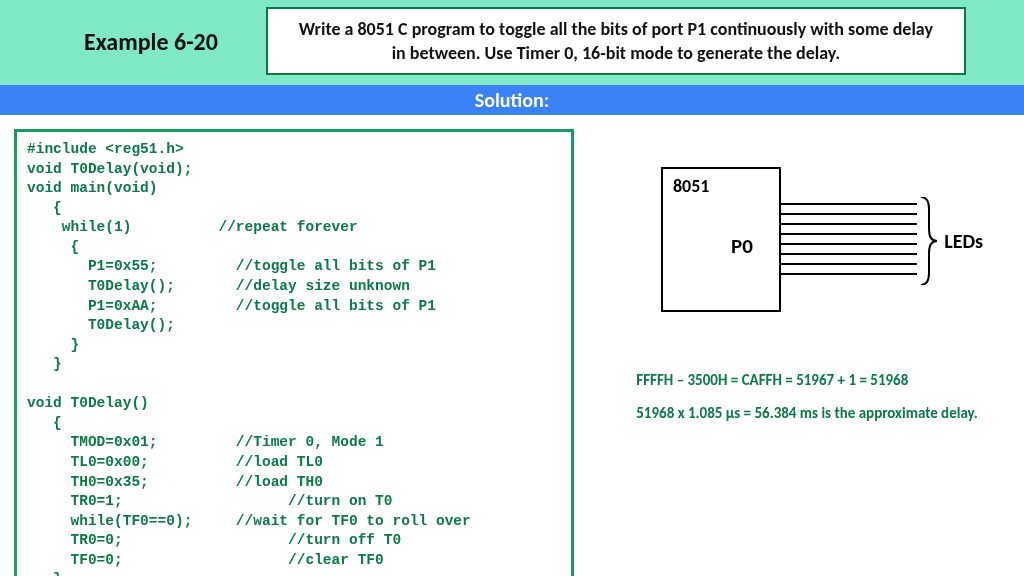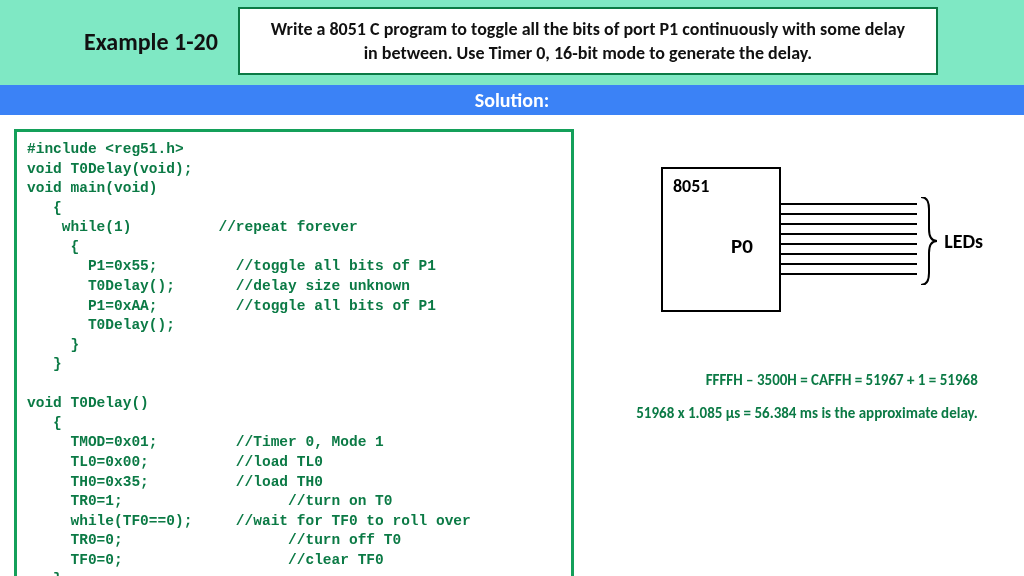--- a/index.html
+++ b/index.html
@@ -1,39 +1,39 @@
 <!DOCTYPE html>
 <html><head>
 <meta charset="utf-8">
 <style>
   * { box-sizing: border-box; margin: 0; padding: 0; }
   body { width: 1024px; height: 576px; background: #fff; font-family: Calibri, Arial, sans-serif; overflow: hidden; }
   .header-band { background: #7FE8C4; width: 100%; height: 82px; display: flex; align-items: center; padding: 0 14px; }
   .example-label { font-size: 24px; font-weight: bold; color: #111; margin-left: 70px; }
-  .prompt-box { background: #fff; border: 2px solid #0b7a45; margin-left: 20px; padding: 8px 22px; font-size: 18px; font-weight: bold; color: #111; text-align: center; line-height: 1.35; flex: 0 0 700px; }
+  .prompt-box { background: #fff; border: 2px solid #0b7a45; margin-left: 48px; padding: 8px 22px; font-size: 18px; font-weight: bold; color: #111; text-align: center; line-height: 1.35; flex: 0 0 700px; }
   .solution-bar { background: #3b82f6; color: #fff; font-size: 20px; font-weight: bold; text-align: center; padding: 3px 0; border-top: 3px solid #7FE8C4; }
   .content { display: flex; padding: 14px 14px 0 14px; gap: 30px; }
   .code-box { border: 3px solid #14A05A; background: #fff; padding: 8px 10px; width: 560px; font-family: "Courier New", monospace; font-size: 14.5px; line-height: 1.35; color: #0b7a45; font-weight: bold; white-space: pre; }
   .right-col { flex: 1; display: flex; flex-direction: column; align-items: center; padding-top: 28px; }
   .diagram { width: 360px; height: 165px; position: relative; }
   .chip { position: absolute; left: 34px; top: 10px; width: 120px; height: 145px; border: 2px solid #000; background: #fff; }
   .chip-label { position: absolute; left: 46px; top: 18px; font-size: 18px; font-weight: bold; color: #000; }
   .port-label { position: absolute; left: 104px; top: 76px; font-size: 21px; font-weight: bold; color: #000; }
   .wires { position: absolute; left: 154px; top: 46px; }
   .wire { height: 2px; background: #000; width: 136px; margin-bottom: 8px; }
   .leds-label { position: absolute; right: 4px; top: 72px; font-size: 20px; font-weight: bold; color: #000; }
   .brace { position: absolute; left: 292px; top: 40px; width: 20px; height: 88px; }
   .brace svg { width: 100%; height: 100%; }
-  .calc { color: #0b7a45; font-weight: bold; font-size: 15px; text-align: right; margin-top: 42px; line-height: 2.2; }
+  .calc { color: #0b7a45; font-weight: bold; font-size: 15px; text-align: left; margin-top: 42px; line-height: 2.2; }
 </style>
 </head>
 <body>
 
 <div class="header-band">
-  <div class="example-label">Example 1-20</div>
+  <div class="example-label">Example 6-20</div>
   <div class="prompt-box">Write a 8051 C program to toggle all the bits of port P1 continuously with some delay in between.  Use Timer 0, 16-bit mode to generate the delay.</div>
 </div>
 
 <div class="solution-bar">Solution:</div>
 
 <div class="content">
   <div class="code-box">#include &lt;reg51.h&gt;
 void T0Delay(void);
 void main(void)
    {

